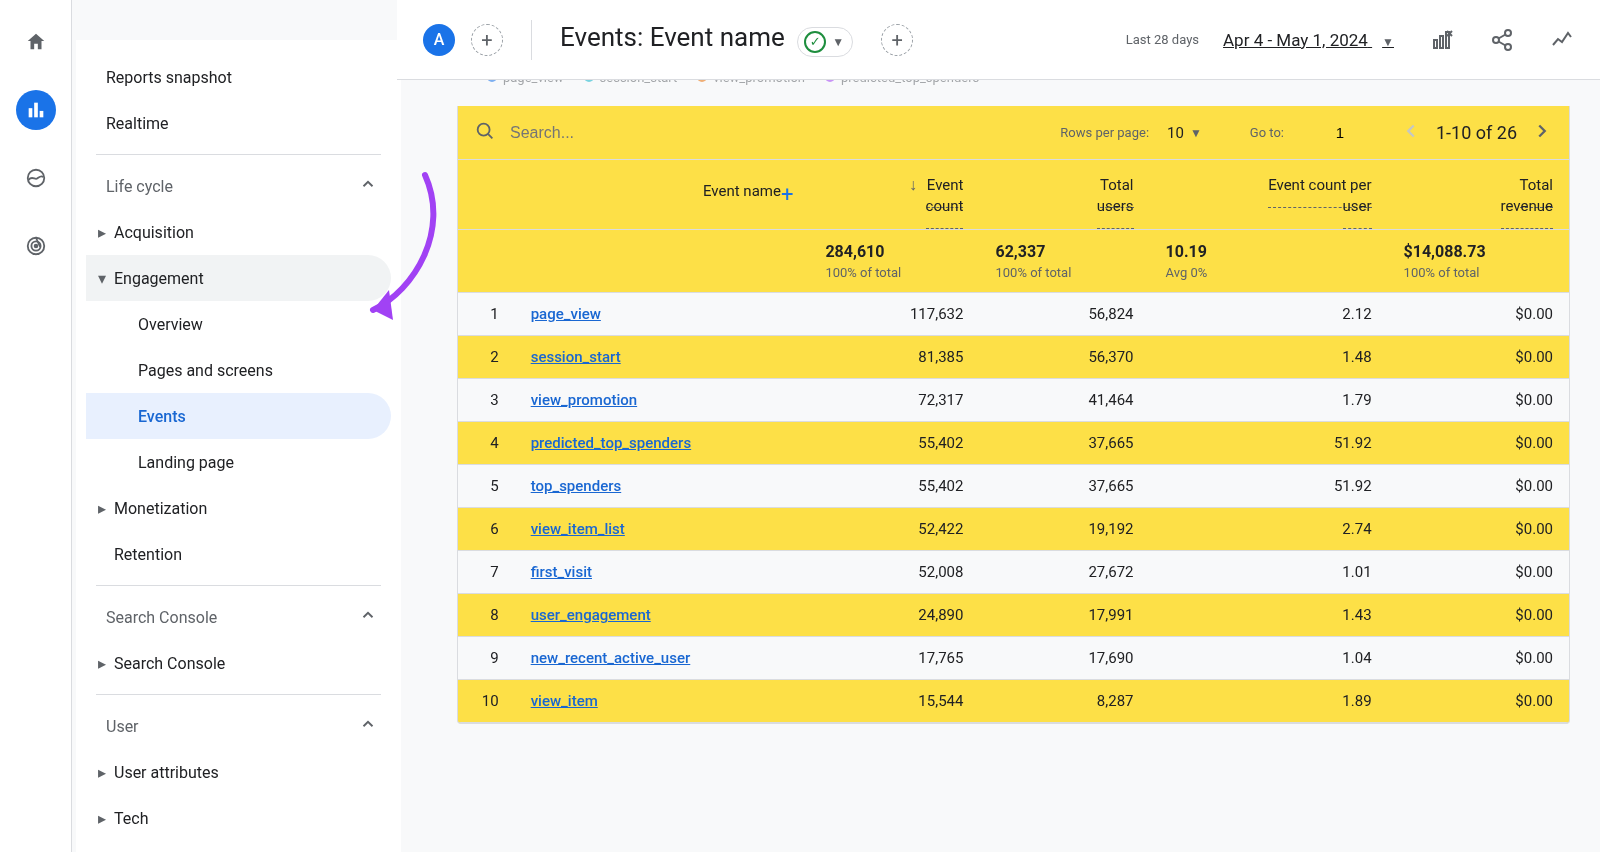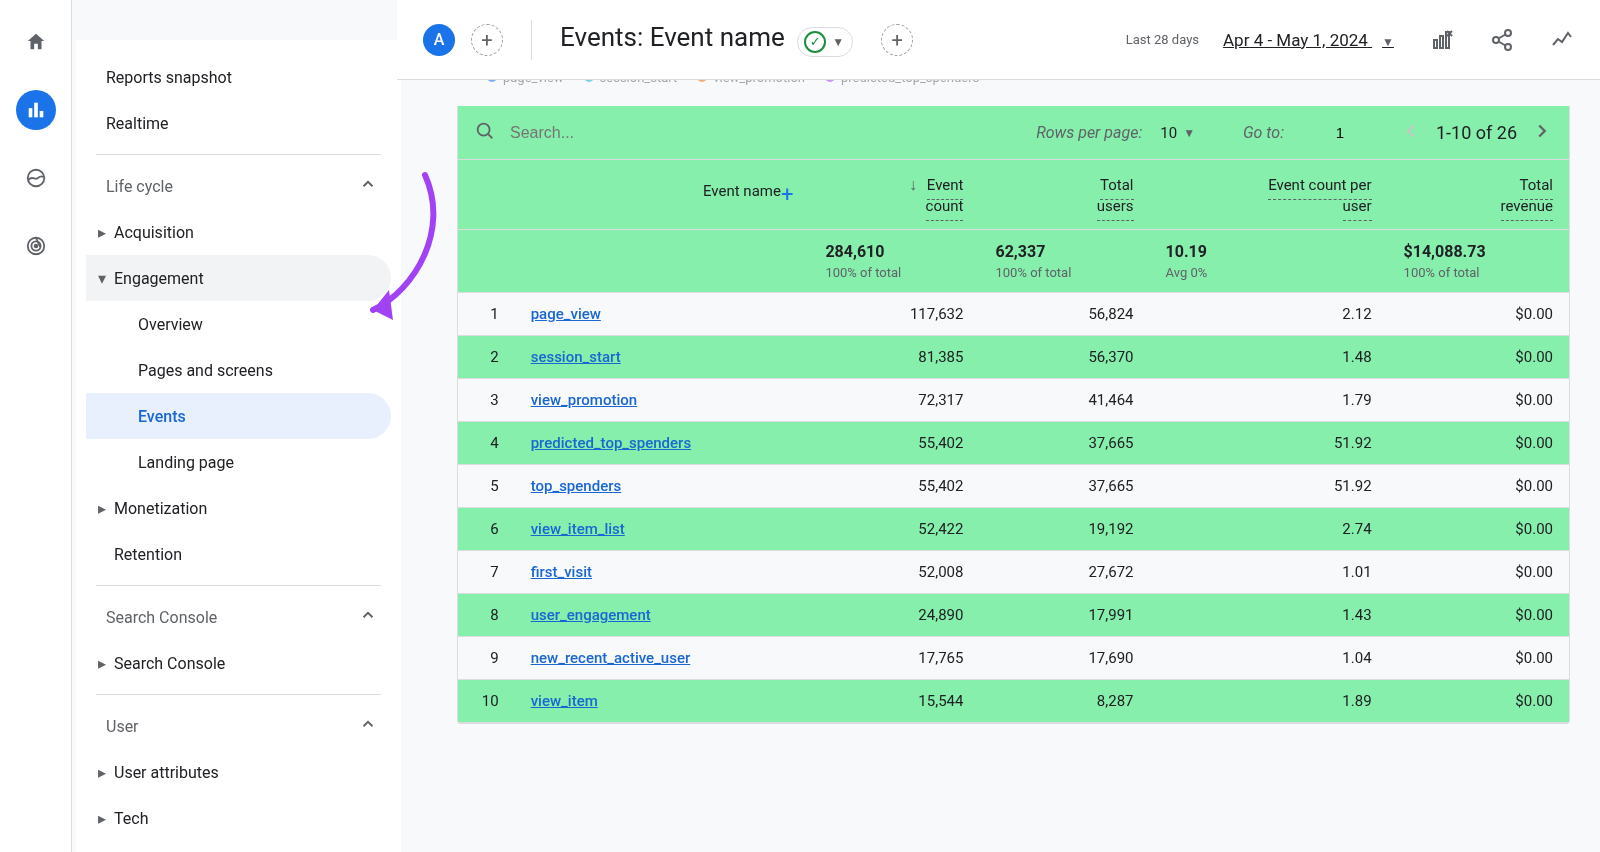--- a/index.html
+++ b/index.html
@@ -167,41 +167,41 @@
     opacity: 0.55;
     height: 8px;
     overflow:hidden;
     position: relative;
     top: -3px;
   }
   .legend-item { display:flex; align-items:center; gap:6px; }
   .legend-dot { width:10px;height:10px;border-radius:50%; }
 
   .card {
-    background:#86efac;
+    background:#fde047;
     border:1px solid var(--ga-border);
     border-radius: 4px;
     overflow:hidden;
     border-top:none;
     border-top-left-radius:0;
     border-top-right-radius:0;
     margin-top: 16px;
   }
   .table-controls {
     display:flex; align-items:center;
     padding: 14px 16px;
     gap: 14px;
   }
   .search-wrap { display:flex; align-items:center; gap:12px; flex:1; }
   .search-wrap svg { width:22px;height:22px;color:var(--ga-grey);}
   .search-input {
     border:none; outline:none; font-size:16px; color:var(--ga-grey);
     width: 300px; background:transparent;
   }
-  .ctrl-label { color: var(--ga-grey); font-size:16px;font-style:italic; }
+  .ctrl-label { color: var(--ga-grey); font-size:13px; }
   .ctrl-sel {
     display:flex; align-items:center; gap:6px; color: var(--ga-text);
     font-size:15px; padding: 0 4px;
   }
   .ctrl-sel .caret { color: var(--ga-grey); font-size:12px;}
   .goto-input {
     width: 48px; text-align:right; border:none; outline:none;
     font-size:15px; background:transparent;
   }
   .pager { display:flex; align-items:center; gap:10px; margin-left:40px;}
@@ -221,21 +221,21 @@
   table.data thead th {
     text-align: right;
     font-weight: 400;
     vertical-align: bottom;
     border-top: 1px solid var(--ga-border);
     border-bottom: 1px solid var(--ga-border);
     height: 70px;
   }
   table.data thead th .metric-name {
     border-bottom: 1px dashed var(--ga-grey);
-    padding-bottom: 5px;
+    padding-bottom: 13px;
     line-height: 1.4;
   }
   .col-idx { width: 48px; text-align:right !important; color:var(--ga-grey);}
   .col-name { text-align:left !important; }
   .dim-head {
     text-align:center;
     vertical-align: middle !important;
   }
   .dim-head .plus {
     float:right; color: var(--ga-blue); font-size:22px; font-weight:400;

